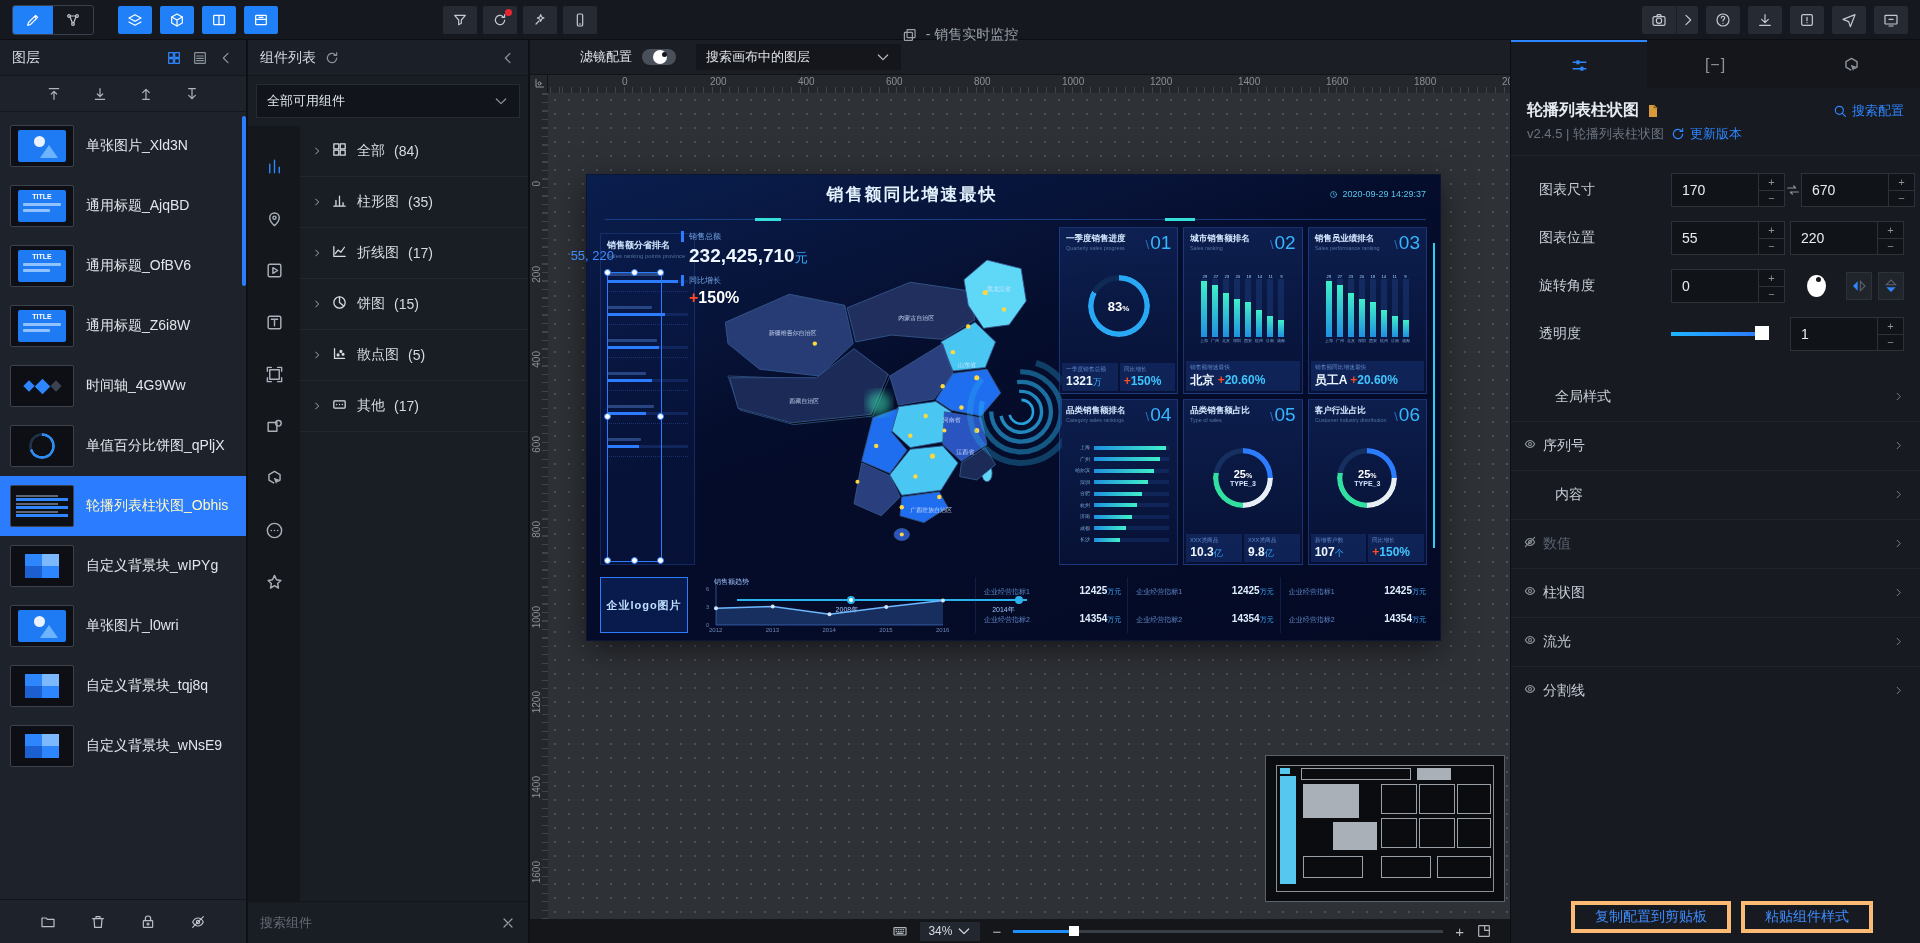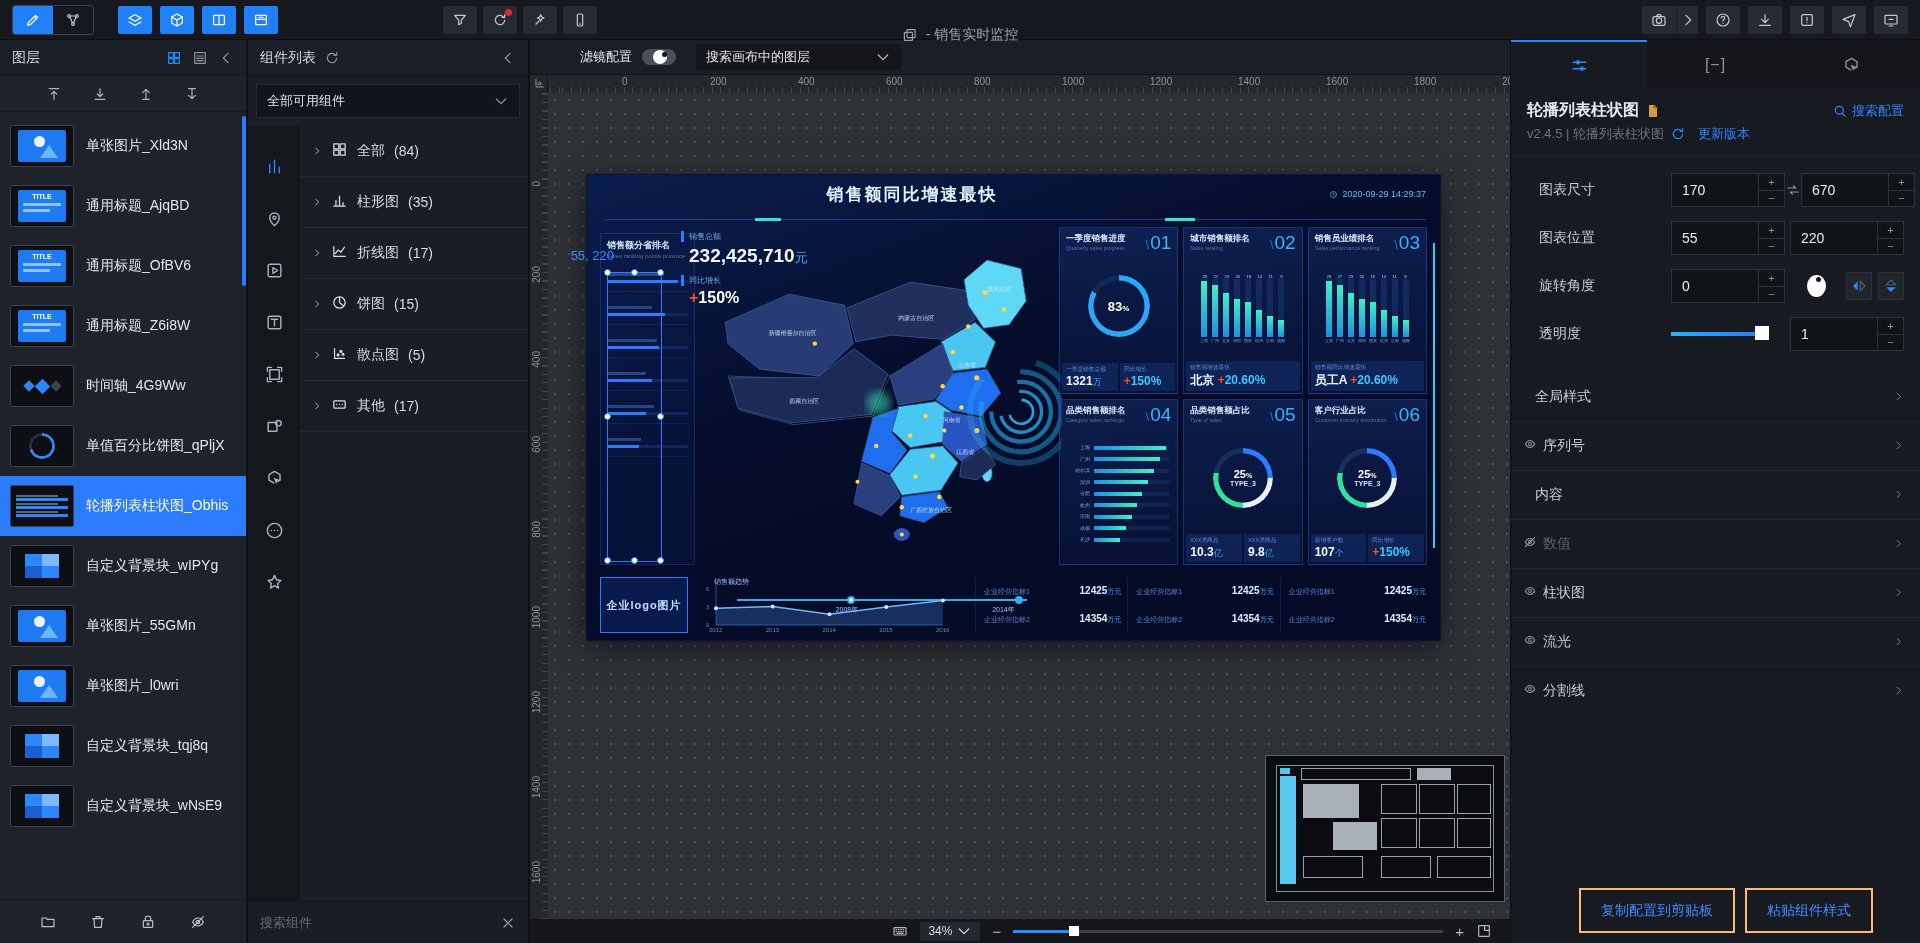--- a/index.html
+++ b/index.html
@@ -185,46 +185,46 @@
   
   .config{width:410px;background:#171a20;border-left:1px solid #0c0e12;display:flex;flex-direction:column;position:relative}
   .cfg-tabs{height:48px;display:flex;flex:none;background:#14161b}
   .cfg-tab{flex:1;display:flex;align-items:center;justify-content:center;color:#8d939c;cursor:pointer;border-top:2px solid transparent;font-size:15px}
   .cfg-tab svg{width:19px;height:19px}
   .cfg-tab.active{color:#2e86ff;border-top-color:#2e86ff;background:#171a20}
   .cfg-title{display:flex;align-items:center;padding:12px 16px 2px 16px;gap:6px}
   .cfg-title .nm{font-size:16px;font-weight:bold;color:#e7ecf3}
   .cfg-search{margin-left:auto;color:#2e86ff;font-size:13px;display:flex;align-items:center;gap:4px;cursor:pointer}
   .cfg-ver{padding:2px 16px 12px 16px;font-size:13px;color:#6a7380;display:flex;align-items:center;gap:6px;border-bottom:1px solid #20242c}
-  .cfg-upd{color:#2e86ff;display:flex;align-items:center;gap:12px;cursor:pointer}
+  .cfg-upd{color:#2e86ff;display:flex;align-items:center;gap:4px;cursor:pointer}
   .frow{display:flex;align-items:center;padding:7px 16px 7px 28px}
   .flabel{width:132px;font-size:14px;color:#c6cdd6;flex:none}
   .igroup{display:flex;width:128px;height:34px;border:1px solid #2c313a;background:#101318}
   .igroup input{width:86px;background:transparent;border:none;outline:none;color:#e8ecf2;font-size:14px;padding:0 10px}
   .steppers{width:26px;border-left:1px solid #2c313a;display:flex;flex-direction:column}
   .steppers span{flex:1;display:flex;align-items:center;justify-content:center;font-size:11px;color:#8d939c;cursor:pointer}
   .steppers span:first-child{border-bottom:1px solid #2c313a}
   .ratio{width:26px;display:flex;justify-content:center;color:#8d939c}
   .gap26{width:26px}
   .knob{width:22px;height:22px;border-radius:50%;background:#fff;position:relative;margin:0 14px 0 10px;cursor:pointer}
   .knob::after{content:"";position:absolute;left:9px;top:2px;width:5px;height:5px;border-radius:50%;background:#14161b}
   .flipbtn{width:30px;height:28px;background:#20242b;border:1px solid #2c313a;display:flex;align-items:center;justify-content:center;margin-left:6px;cursor:pointer}
   .oslider{width:128px;height:4px;background:#2c313a;position:relative;margin-right:26px;cursor:pointer}
   .ofill{position:absolute;left:0;top:0;height:4px;width:90%;background:linear-gradient(90deg,#1fb4ff,#2b7cff)}
   .othumb{position:absolute;left:90%;top:-6px;width:14px;height:14px;background:#fff}
   .sectrow{height:49px;display:flex;align-items:center;padding:0 16px 0 12px;border-top:1px solid #20242c;cursor:pointer}
   .sectrow .eye{width:20px;color:#8d939c}
   .sectrow .eye svg{width:14px;height:14px}
   .sectrow .slab{font-size:14px;color:#c6cdd6;margin-left:0}
-  .sectrow .slab.noeye{margin-left:12px}
+  .sectrow .slab.noeye{margin-left:32px}
   .sectrow.dim .slab{color:#596170}
   .sectrow .chev{margin-left:auto;color:#8d939c}
   .sectrow .chev svg{width:11px;height:11px}
   .cfg-buttons{position:absolute;bottom:10px;right:47px;display:flex;gap:10px}
-  .obtn{height:45px;padding:0 20px;background:transparent;border:2px solid #fdba74;color:#3f8cff;font-size:14px;cursor:pointer;font-family:inherit}
+  .obtn{height:32px;padding:0 20px;background:transparent;border:4px solid #fdba74;color:#3f8cff;font-size:14px;cursor:pointer;font-family:inherit}
 </style>
 </head>
 <body>
 
 <header class="topbar">
   <div class="tb-left">
     <div class="tb-pair">
       <button class="tbtn blue">
           <i class="ic">
             <svg viewBox="0 0 24 24">
@@ -497,29 +497,20 @@
         <div class="lrow">
           <div class="lthumb">
             <div class="th-blocks">
               <s></s>
               <s></s>
               <s></s>
               <s></s>
             </div>
           </div>
           <div class="lname">自定义背景块_wIPYg</div>
-        </div>
-        <div class="lrow">
-          <div class="lthumb">
-            <div class="th-image">
-              <span class="circ"></span>
-              <span class="tri"></span>
-            </div>
-          </div>
-          <div class="lname">单张图片_55GMn</div>
         </div>
         <div class="lrow">
           <div class="lthumb">
             <div class="th-image">
               <span class="circ"></span>
               <span class="tri"></span>
             </div>
           </div>
           <div class="lname">单张图片_l0wri</div>
         </div>

